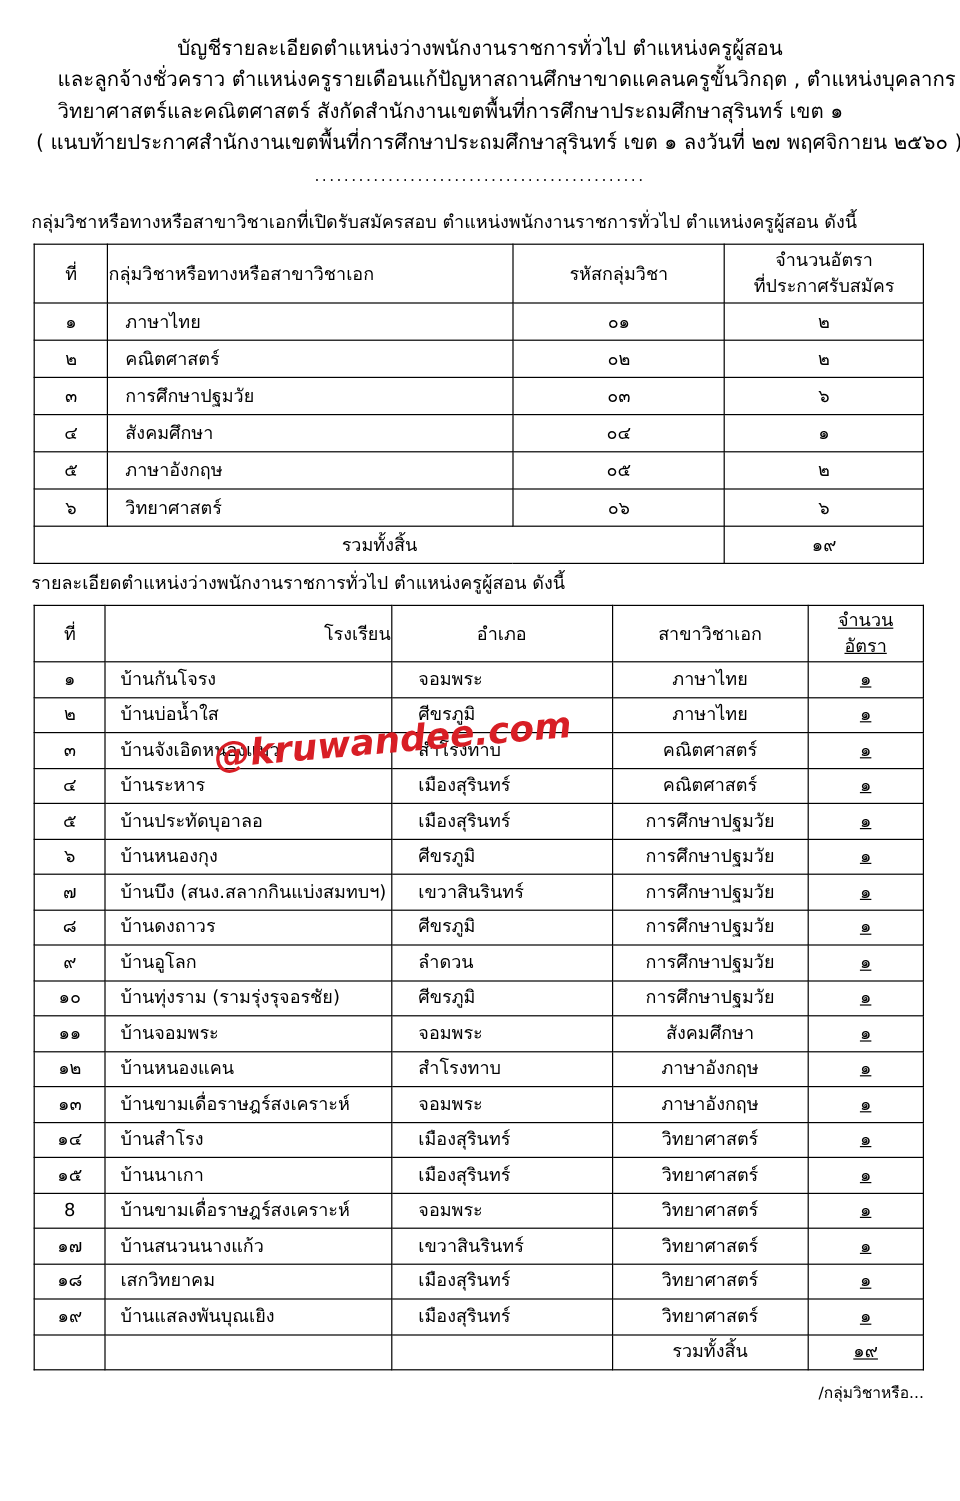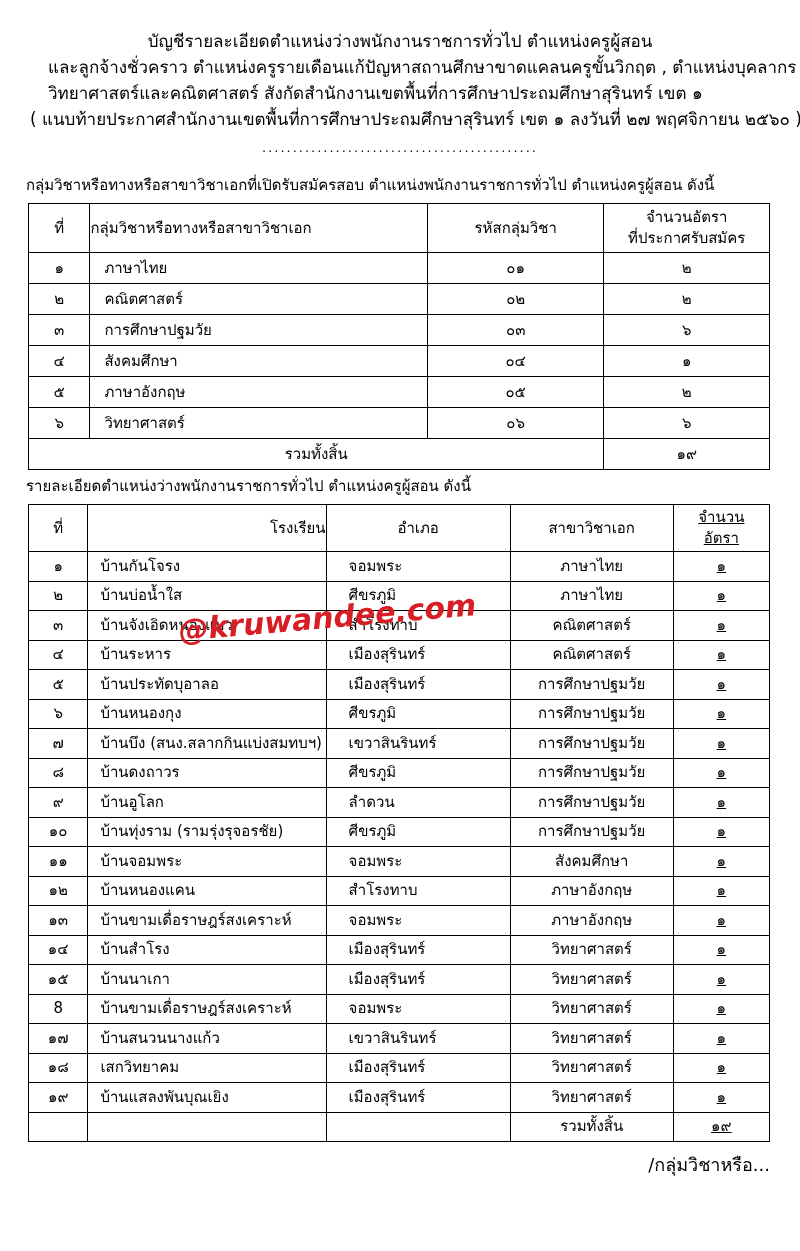--- a/index.html
+++ b/index.html
@@ -124,21 +124,21 @@
     transform: rotate(-5deg);
     letter-spacing: 0px;
     pointer-events: none;
   }
 
   
   .footer {
     text-align: right;
     padding-right: 30px;
     margin-top: 8px;
-    font-size: 18px;
+    font-size: 13px;
   }
 </style>
 </head>
 <body>
 
 <div class="page">
 
   <div class="header">
     <div class="line line1">บัญชีรายละเอียดตำแหน่งว่างพนักงานราชการทั่วไป ตำแหน่งครูผู้สอน</div>
     <div class="line line2">และลูกจ้างชั่วคราว  ตำแหน่งครูรายเดือนแก้ปัญหาสถานศึกษาขาดแคลนครูขั้นวิกฤต  , ตำแหน่งบุคลากร</div>

